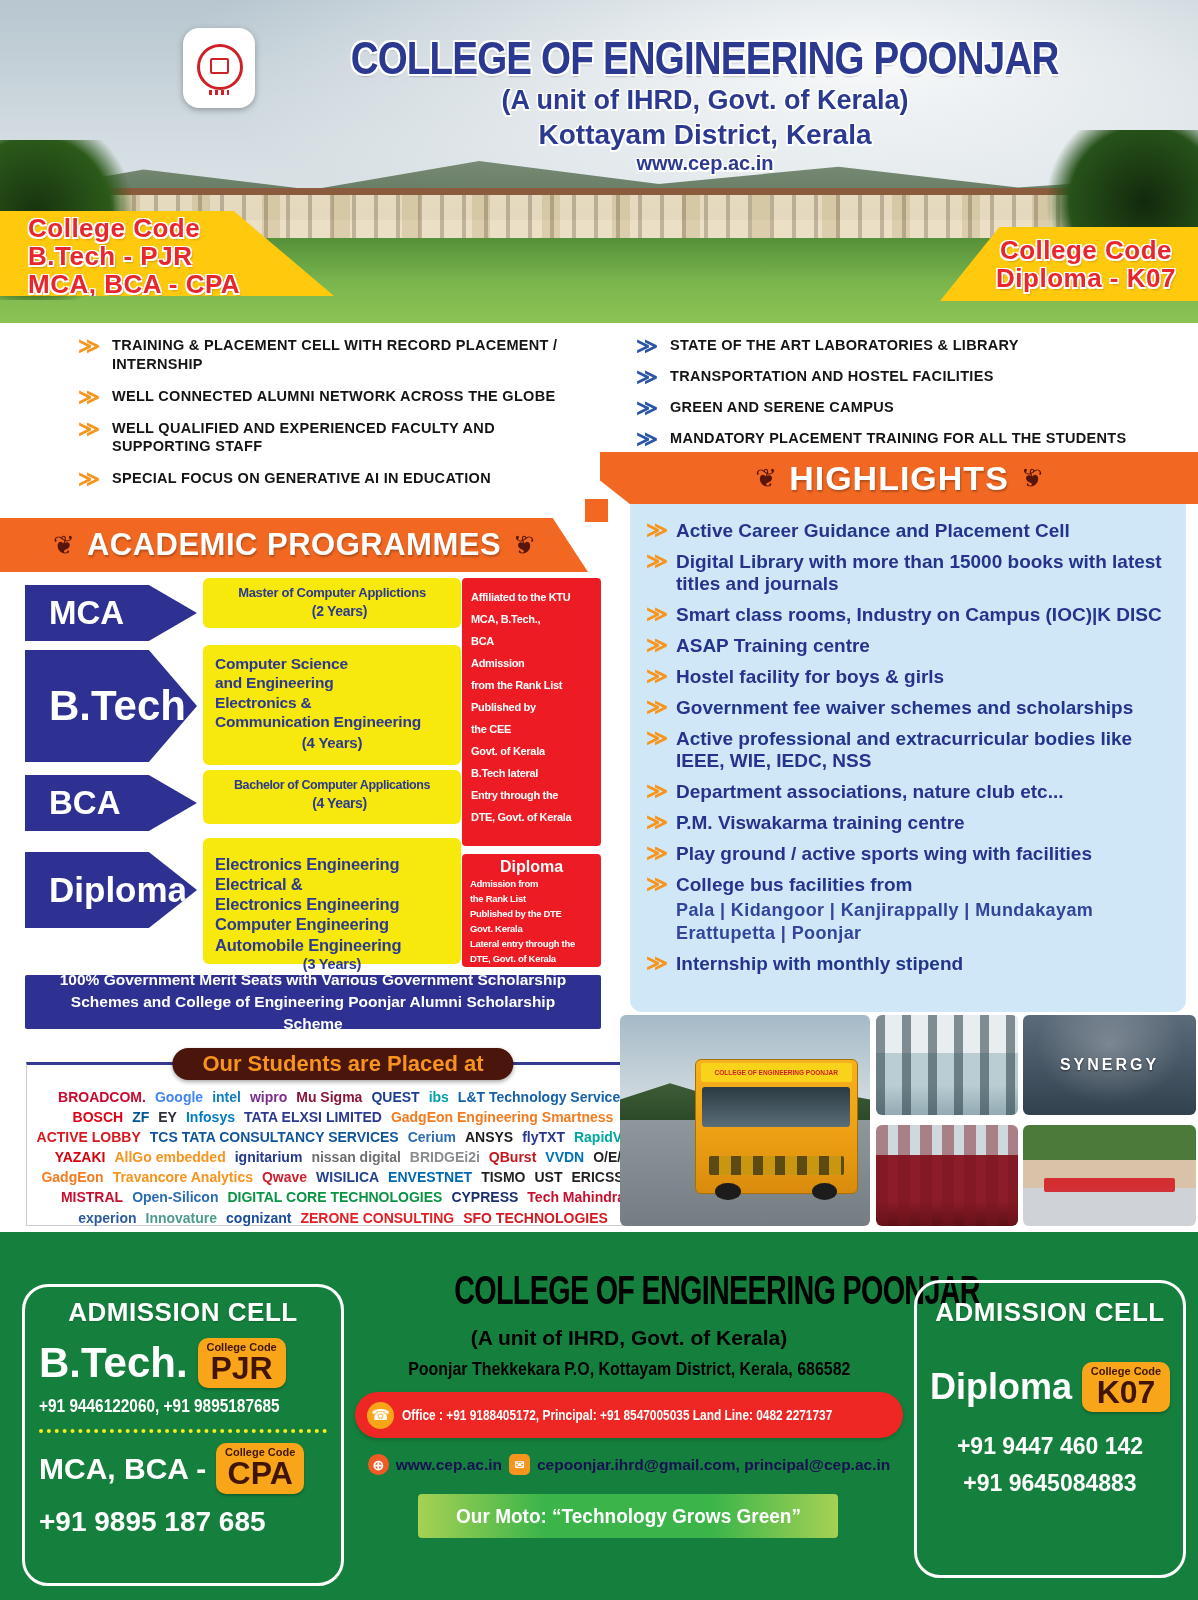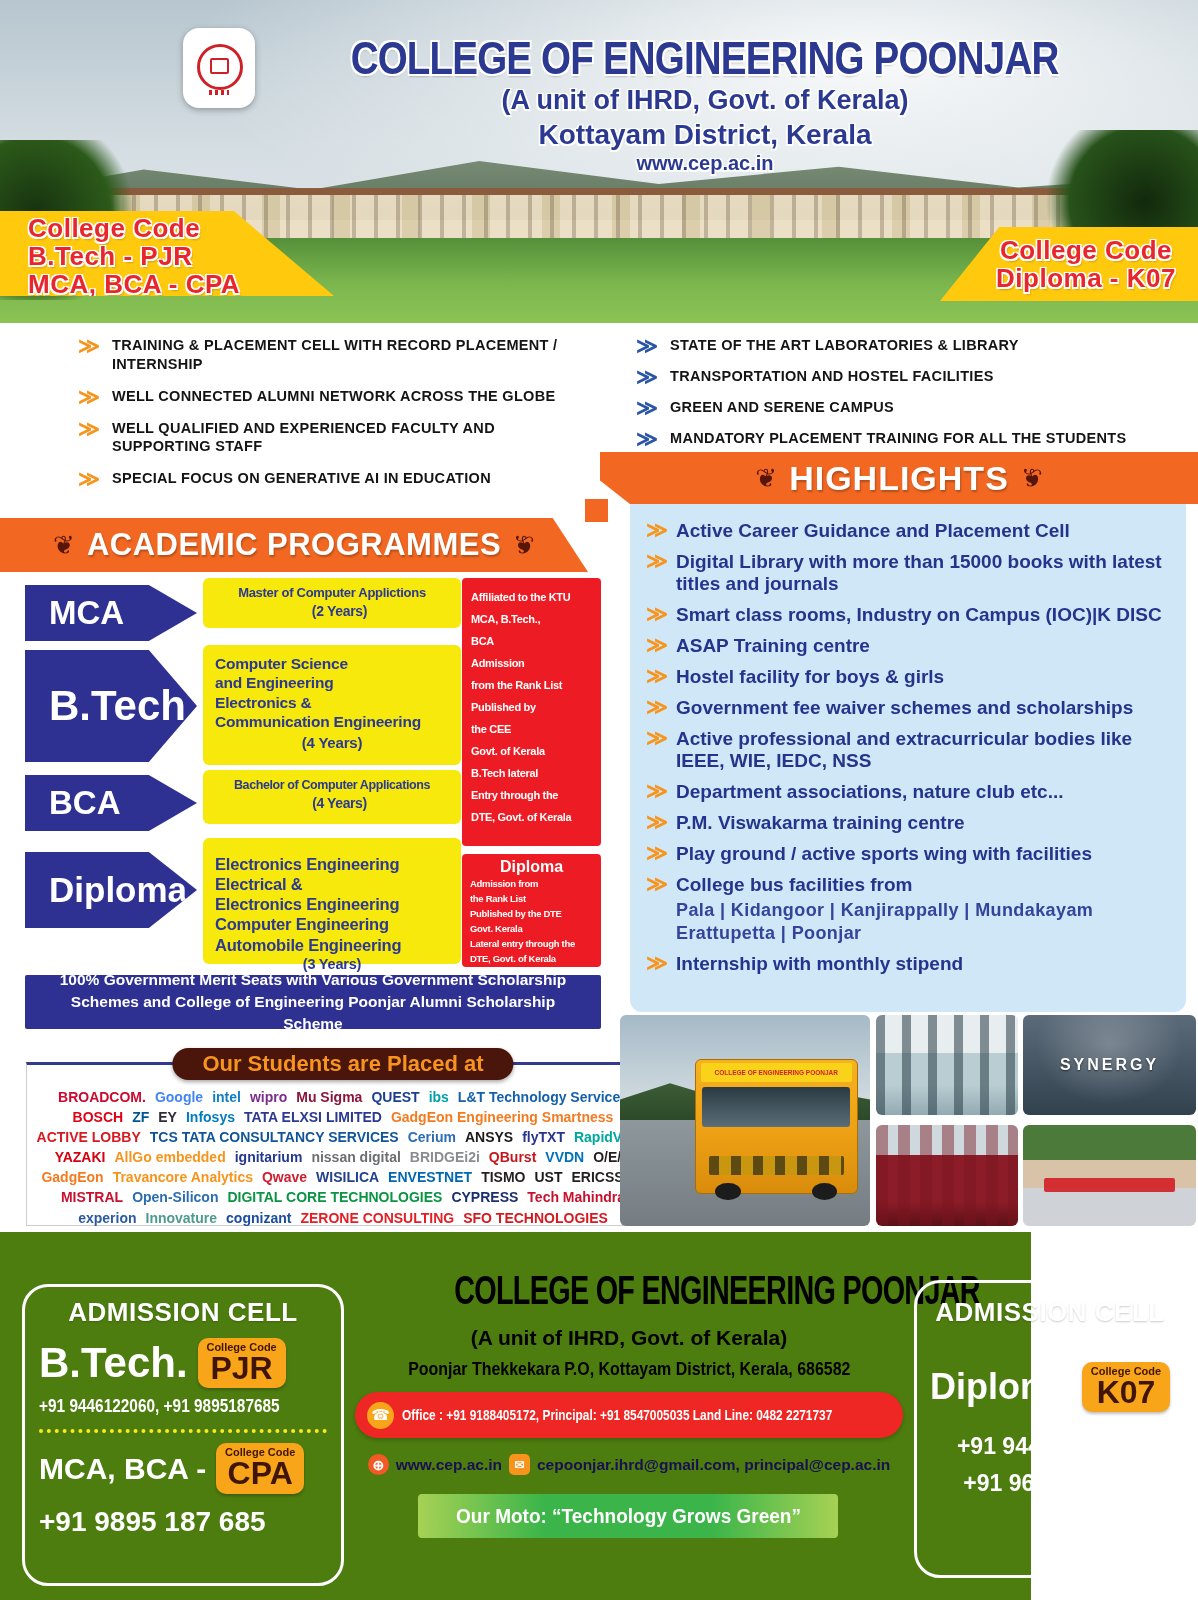--- a/index.html
+++ b/index.html
@@ -145,21 +145,21 @@
   .photo-synergy span { color:#fff; font-weight:800; font-size:16px; letter-spacing:3px;
     text-shadow:0 1px 2px rgba(0,0,0,.6); }
   .photo-grad { left:876px; top:1125px; width:142px; height:101px;
     background: repeating-linear-gradient(90deg, rgba(120,20,30,.45) 0 12px, rgba(0,0,0,0) 12px 22px),
                 linear-gradient(180deg,#cfd8dc 0 30%, #8c1d28 30% 75%, #5c0f16 100%); }
   .photo-group { left:1023px; top:1125px; width:173px; height:101px;
     background: linear-gradient(180deg,#4c7a3a 0 35%, #d9c3a8 35% 62%, #cfd3d8 62% 100%); }
   .group-banner { position:absolute; left:12%; top:52%; width:76%; height:14%; background:#d21f26; border-radius:2px; opacity:.9; }
 
   
-  .bottom { position:absolute; left:0; top:1232px; width:1031px; height:368px; background:#4d7c0f; }
+  .bottom { position:absolute; left:0; top:1232px; width:1198px; height:368px; background:#15803d; }
   .cell { position:absolute; border:3px solid #fff; border-radius:26px; color:#fff; }
   .cell-left { left:22px; top:52px; width:322px; height:302px; padding:10px 14px; }
   .cell-title { text-align:center; font-weight:800; font-size:26px; letter-spacing:.5px; text-shadow:0 1px 2px rgba(0,0,0,.2); }
   .course-row { display:flex; align-items:center; gap:10px; margin-top:10px; }
   .course1 { font-weight:800; font-size:42px; }
   .course2 { font-weight:800; font-size:30px; }
   .badge { background:#f9a51a; border-radius:10px; width:88px; text-align:center; padding:3px 0 5px; color:#401505;
     box-shadow:0 2px 3px rgba(0,0,0,.25); }
   .badge .bs { font-weight:800; font-size:11px; }
   .badge .bc { font-weight:800; font-size:32px; line-height:.95; }

